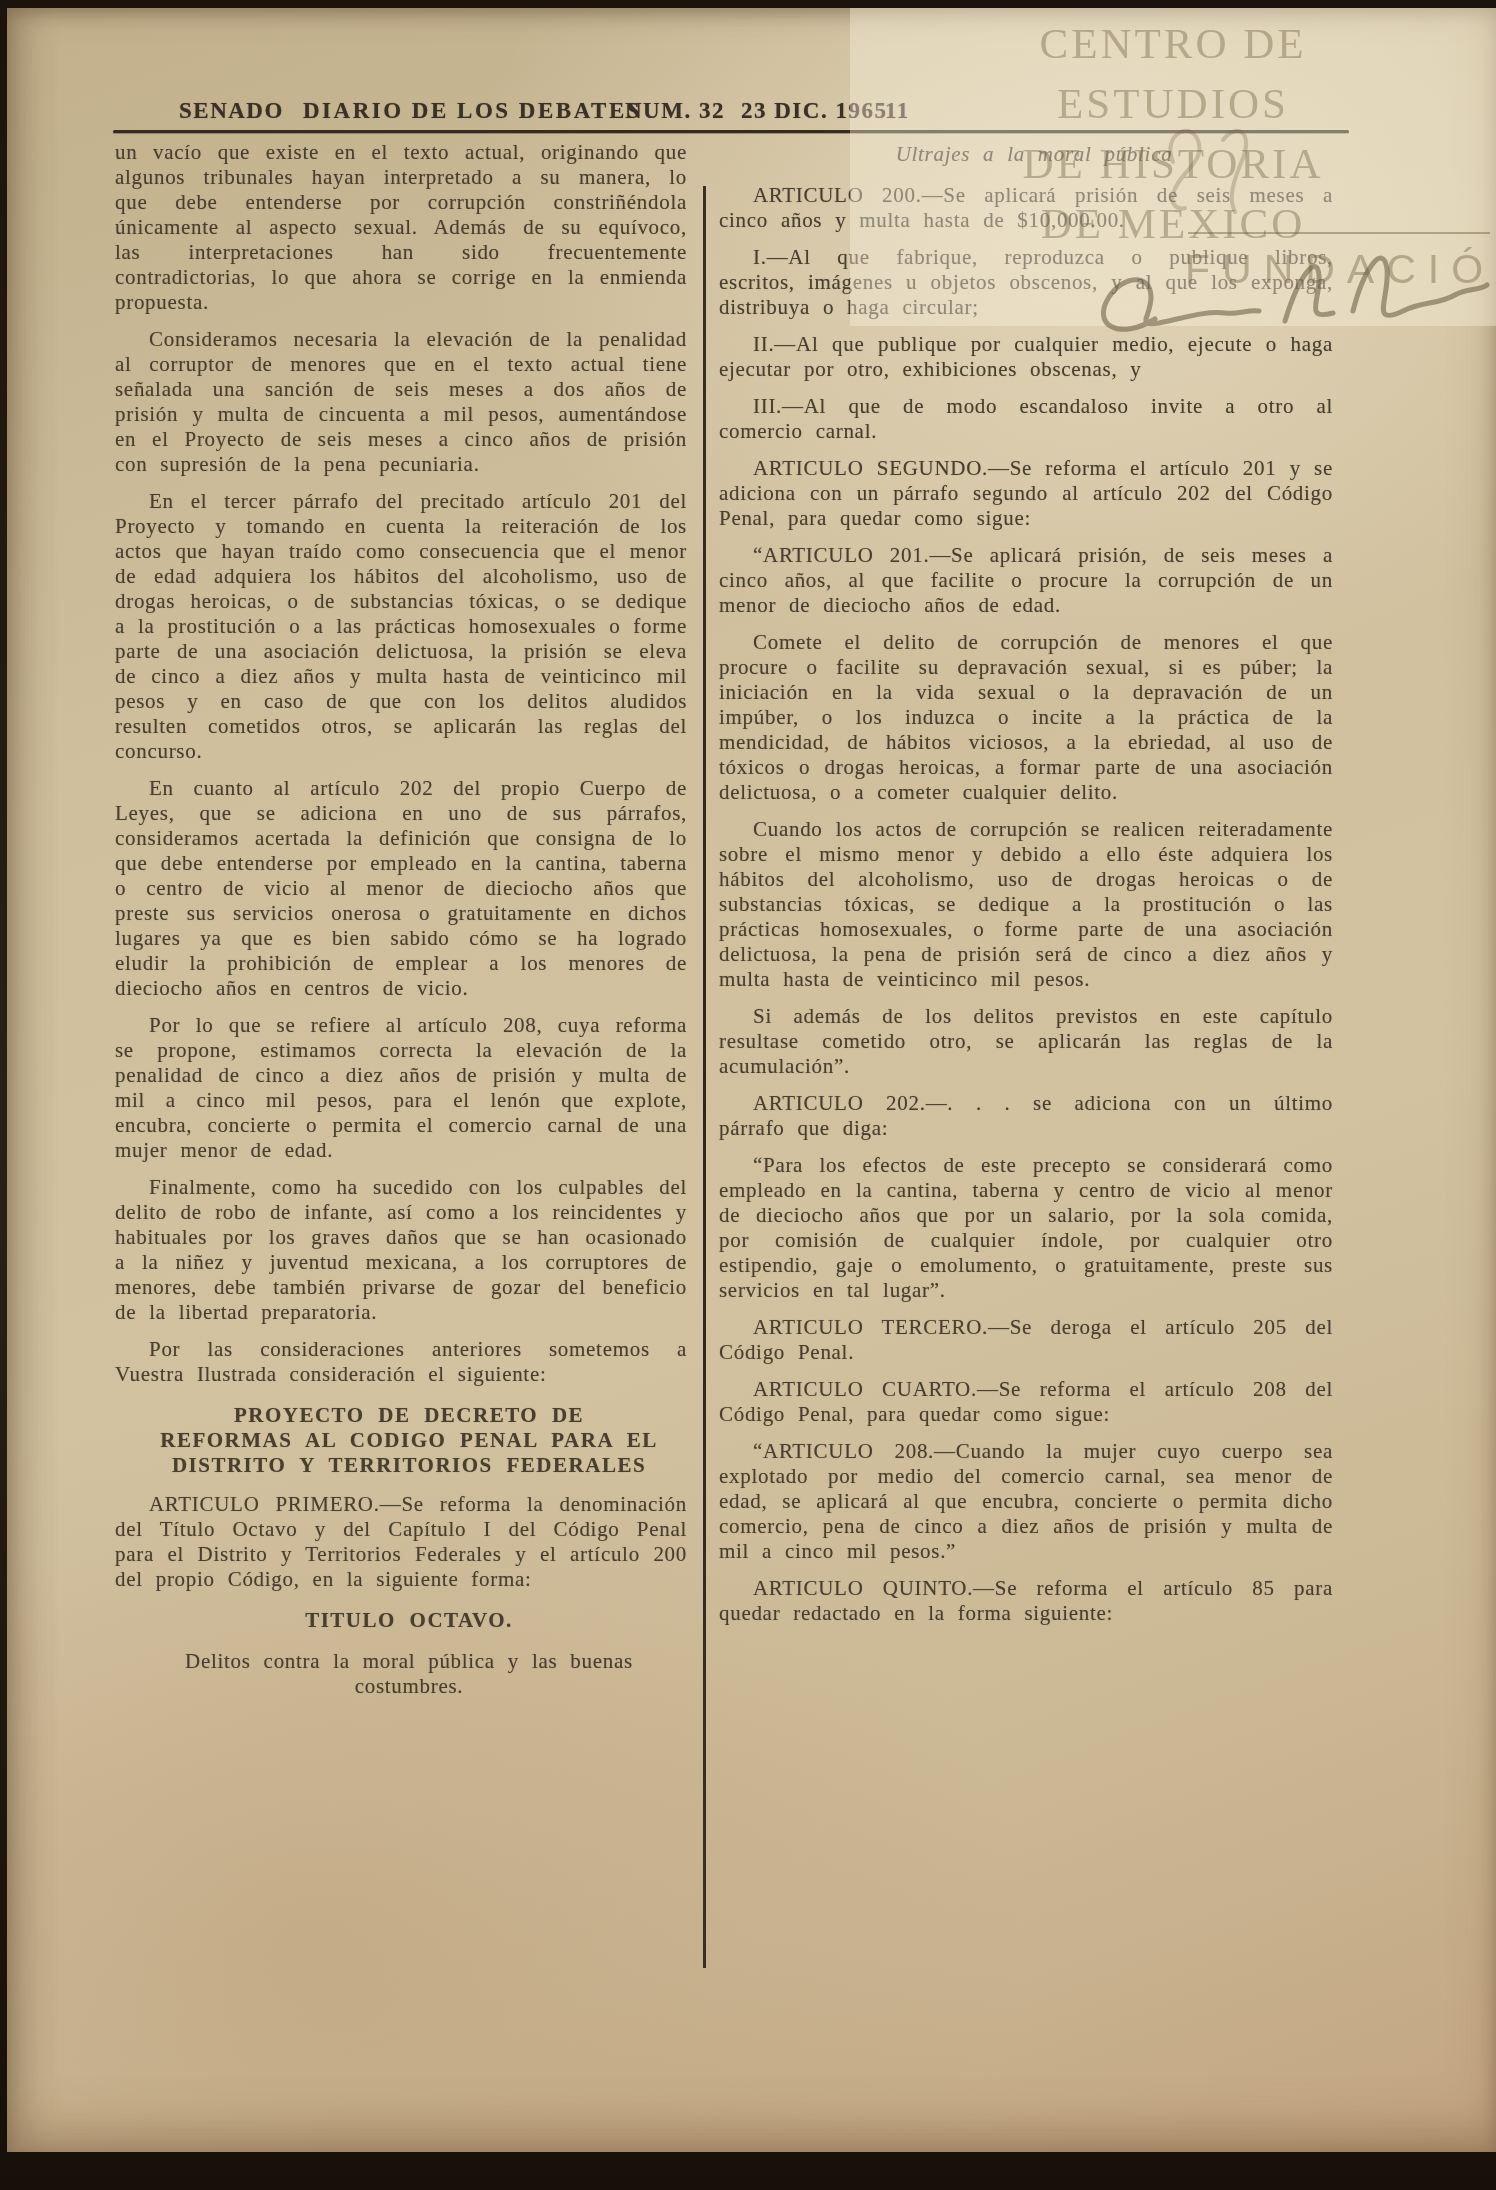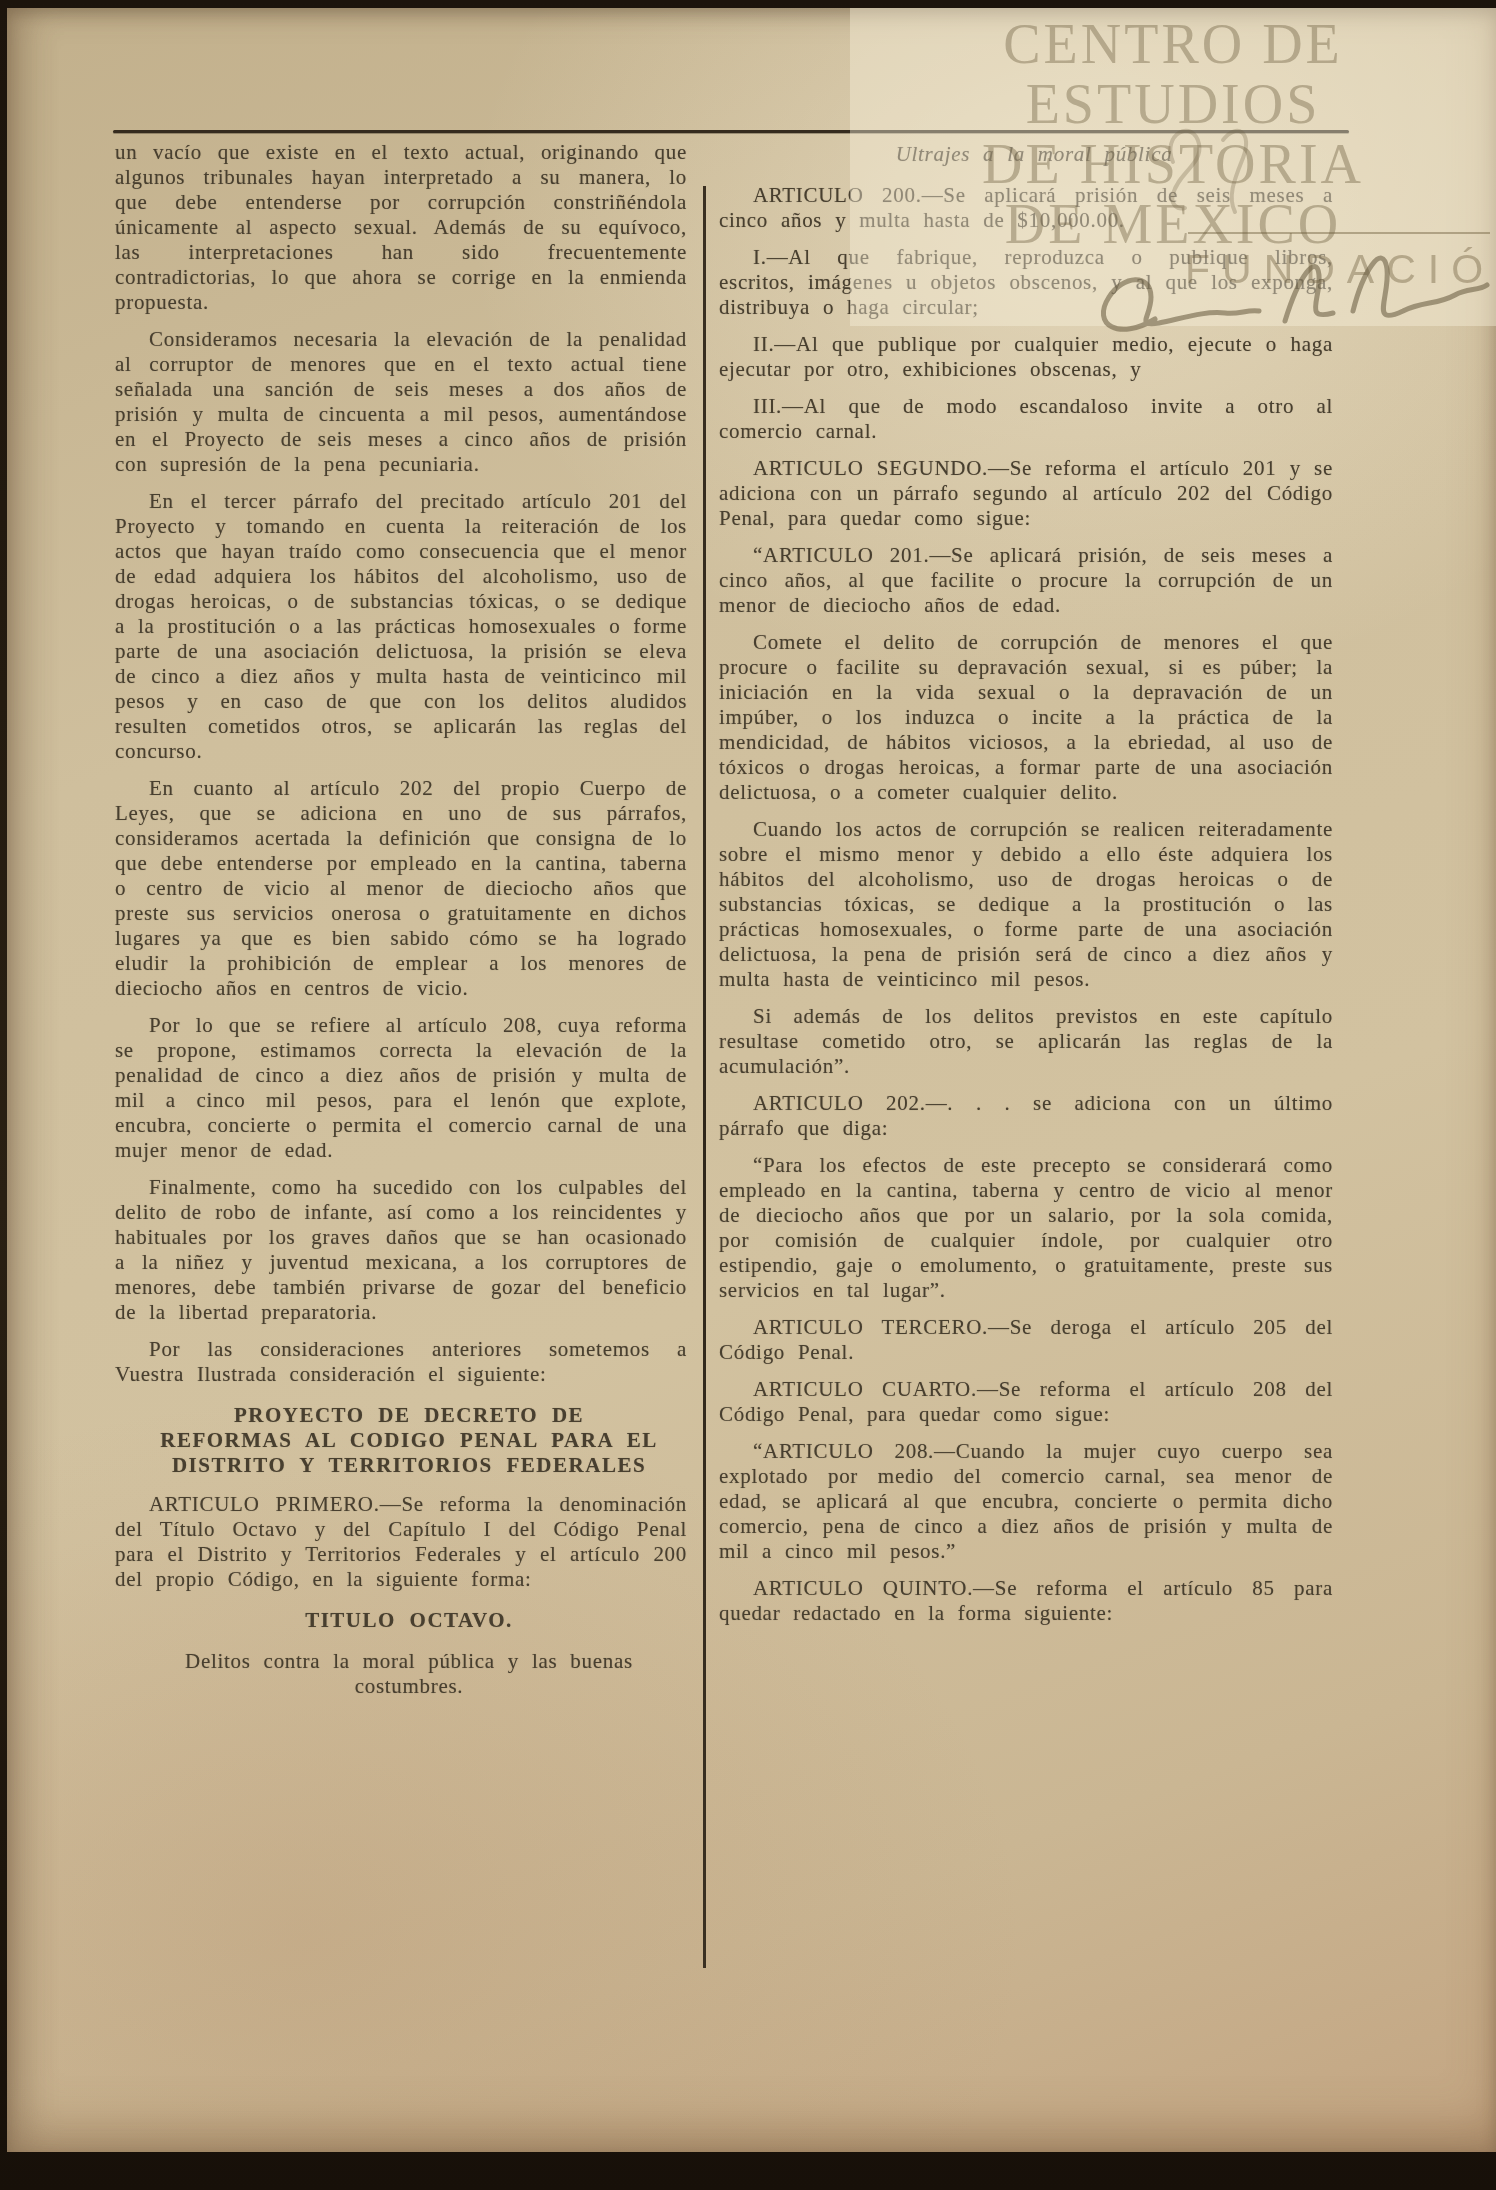--- a/index.html
+++ b/index.html
@@ -36,32 +36,39 @@
   .body-noindent{text-align:justify;text-indent:0;}
   .heading{text-align:center;font-weight:bold;letter-spacing:1.5px;white-space:pre-line;margin:16px 0 14px 0;}
   .subheading{text-align:center;margin:2px 0 16px 0;font-style:italic;}
   .centered{text-align:center;white-space:pre-line;margin:16px 0 12px 0;}
   
   .wm-box{
     position:absolute;left:843px;top:0;width:646px;height:318px;
     background:rgba(249,241,219,0.42);
     text-align:center;z-index:6;pointer-events:none;
   }
-  .wm-line{display:block;font-family:"Liberation Serif","DejaVu Serif",serif;font-size:56px;line-height:60px;color:rgba(115,100,68,0.42);letter-spacing:3px;}
+  .wm-line{display:block;font-family:"Liberation Serif","DejaVu Serif",serif;font-size:43px;line-height:60px;color:rgba(115,100,68,0.42);letter-spacing:3px;}
   .wm-line:first-child{margin-top:6px;}
   .wm-rule{position:absolute;left:338px;top:224px;width:302px;height:2px;background:rgba(110,95,63,0.45);}
   .wm-foundation{position:absolute;left:335px;top:238px;font-family:"Liberation Sans","DejaVu Sans",sans-serif;font-size:41px;color:rgba(118,103,70,0.44);letter-spacing:12px;white-space:nowrap;}
   .sig-svg{position:absolute;left:1040px;top:215px;z-index:7;pointer-events:none;}
   .squiggle-svg{position:absolute;left:1128px;top:92px;z-index:7;pointer-events:none;}
 </style>
 </head>
 <body>
 
 <div class="paper">
 
+  <div class="masthead">
+    <span class="mh-senado">SENADO</span>
+    <span class="mh-diario">DIARIO DE LOS DEBATES</span>
+    <span class="mh-num">NUM. 32</span>
+    <span class="mh-fecha">23 DIC. 1965</span>
+    <span class="mh-pagina">11</span>
+  </div>
   <div class="header-rule"></div>
 
   <div class="col col-left" id="col-left">
       <p class="blk body-noindent">un vacío que existe en el texto actual, originando que algunos tribunales hayan interpretado a su manera, lo que debe entenderse por corrupción constriñéndola únicamente al aspecto sexual. Además de su equívoco, las interpretaciones han sido frecuentemente contradictorias, lo que ahora se corrige en la enmienda propuesta.</p>
       <p class="blk body">Consideramos necesaria la elevación de la penalidad al corruptor de menores que en el texto actual tiene señalada una sanción de seis meses a dos años de prisión y multa de cincuenta a mil pesos, aumentándose en el Proyecto de seis meses a cinco años de prisión con supresión de la pena pecuniaria.</p>
       <p class="blk body">En el tercer párrafo del precitado artículo 201 del Proyecto y tomando en cuenta la reiteración de los actos que hayan traído como consecuencia que el menor de edad adquiera los hábitos del alcoholismo, uso de drogas heroicas, o de substancias tóxicas, o se dedique a la prostitución o a las prácticas homosexuales o forme parte de una asociación delictuosa, la prisión se eleva de cinco a diez años y multa hasta de veinticinco mil pesos y en caso de que con los delitos aludidos resulten cometidos otros, se aplicarán las reglas del concurso.</p>
       <p class="blk body">En cuanto al artículo 202 del propio Cuerpo de Leyes, que se adiciona en uno de sus párrafos, consideramos acertada la definición que consigna de lo que debe entenderse por empleado en la cantina, taberna o centro de vicio al menor de dieciocho años que preste sus servicios onerosa o gratuitamente en dichos lugares ya que es bien sabido cómo se ha logrado eludir la prohibición de emplear a los menores de dieciocho años en centros de vicio.</p>
       <p class="blk body">Por lo que se refiere al artículo 208, cuya reforma se propone, estimamos correcta la elevación de la penalidad de cinco a diez años de prisión y multa de mil a cinco mil pesos, para el lenón que explote, encubra, concierte o permita el comercio carnal de una mujer menor de edad.</p>
       <p class="blk body">Finalmente, como ha sucedido con los culpables del delito de robo de infante, así como a los reincidentes y habituales por los graves daños que se han ocasionado a la niñez y juventud mexicana, a los corruptores de menores, debe también privarse de gozar del beneficio de la libertad preparatoria.</p>
       <p class="blk body">Por las consideraciones anteriores sometemos a Vuestra Ilustrada consideración el siguiente:</p>

